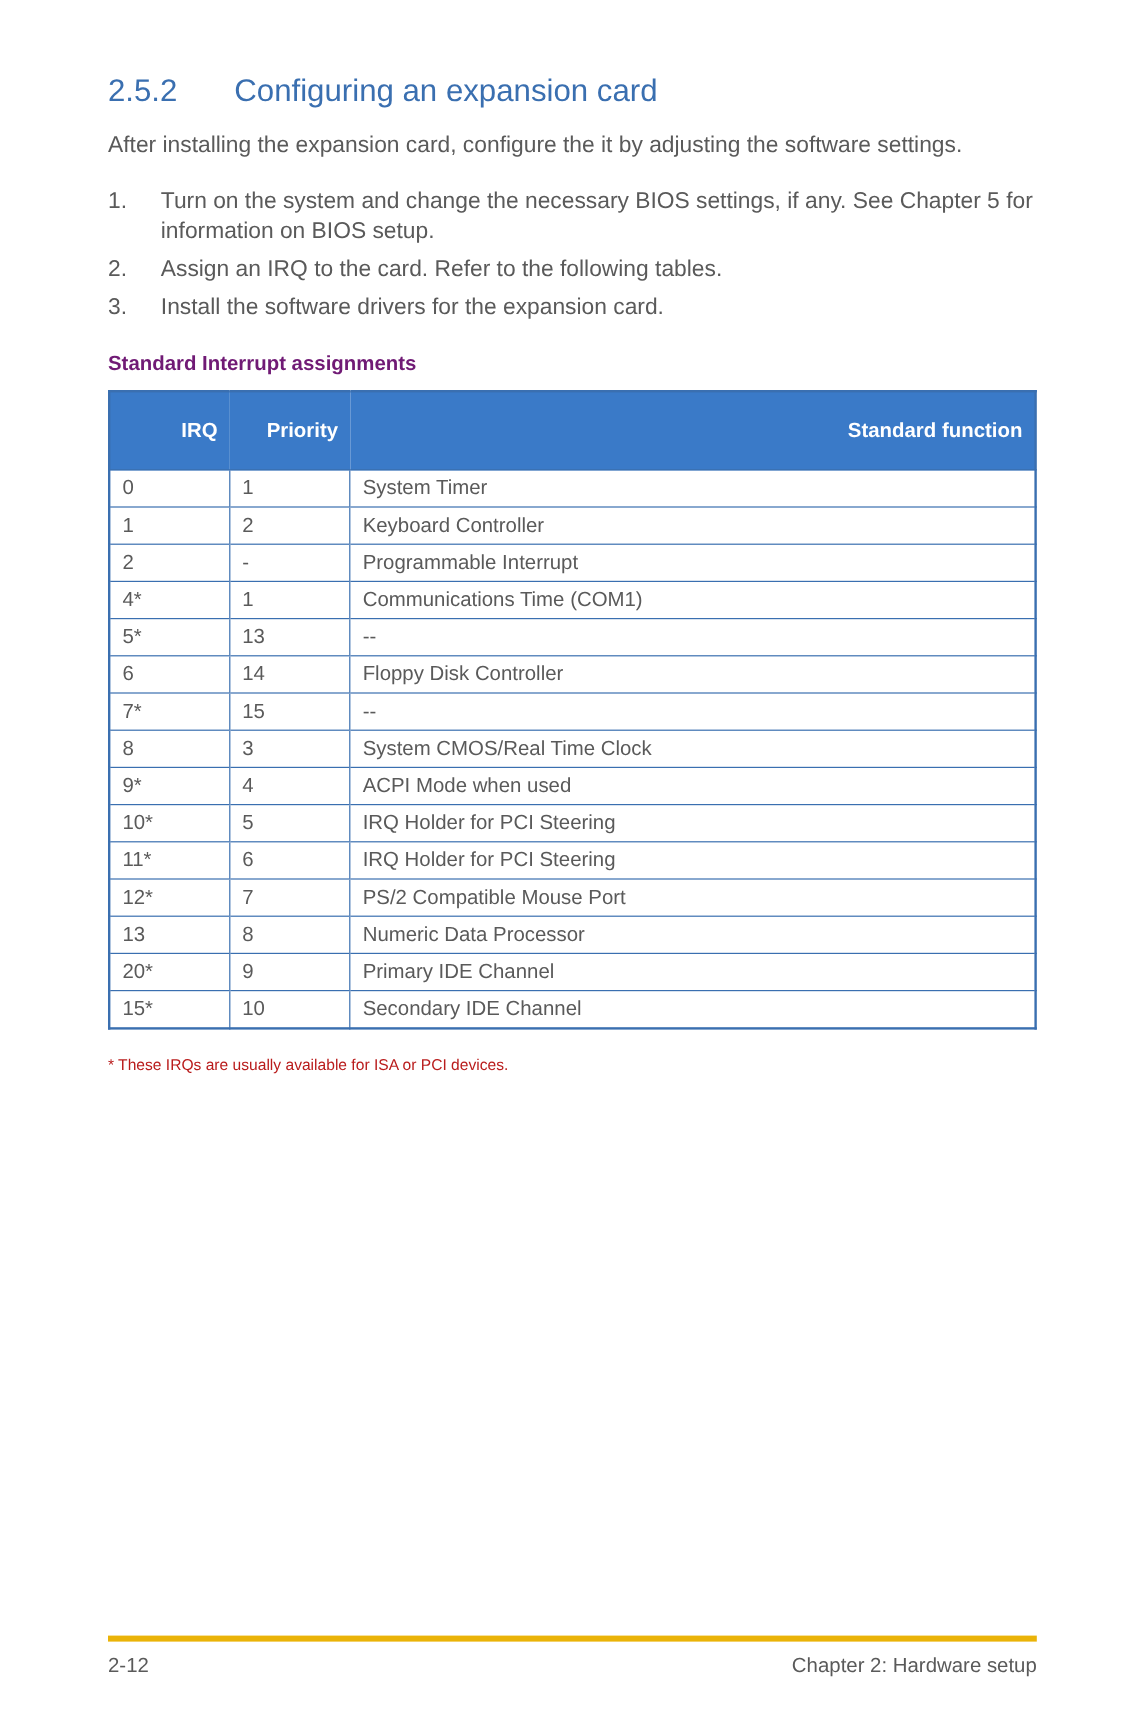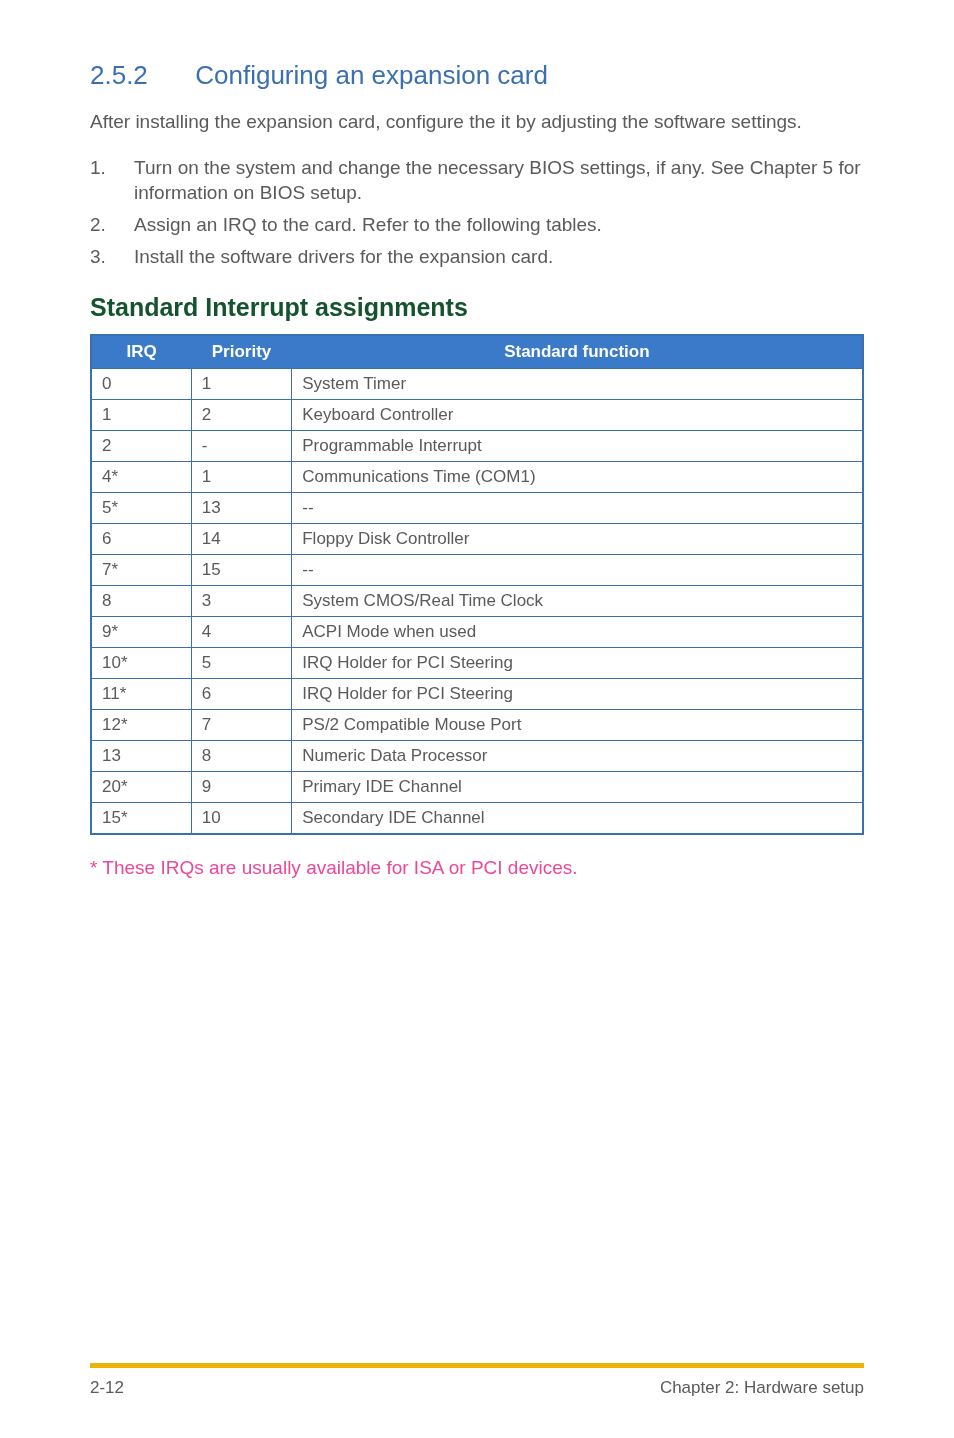--- a/index.html
+++ b/index.html
@@ -47,54 +47,54 @@
       margin-bottom: 6px;
       display: flex;
     }
     ol.steps li .num {
       min-width: 44px;
     }
     ol.steps li .text {
       flex: 1;
     }
     h3.subheading {
-      font-size: 25px;
+      font-size: 17px;
       font-weight: bold;
-      color: #14532d;
+      color: #701a75;
       margin-bottom: 12px;
     }
     table.irq-table {
       width: 100%;
       border-collapse: collapse;
       border: 2px solid #3a6fb0;
     }
     table.irq-table thead th {
       background: #3a7ac8;
       color: #fff;
       font-weight: bold;
-      text-align: center;
-      padding: 6px 10px;
+      text-align: right;
+      padding: 22px 10px;
       font-size: 17px;
     }
     table.irq-table tbody td {
       border-top: 1px solid #3a6fb0;
       border-left: 1px solid #3a6fb0;
       padding: 5px 10px;
       font-size: 17px;
       color: #5a5a5a;
     }
     table.irq-table tbody td:first-child {
       border-left: none;
     }
     table.irq-table thead th:nth-child(1) { width: 13%; }
     table.irq-table thead th:nth-child(2) { width: 13%; }
     table.irq-table thead th:nth-child(3) { width: 74%; }
     p.footnote {
-      font-size: 19px;
-      color: #ec4899;
+      font-size: 13px;
+      color: #b91c1c;
       margin-top: 22px;
     }
     .footer {
       display: flex;
       justify-content: space-between;
       font-size: 17px;
       color: #5a5a5a;
       border-top: 5px solid #eab308;
       padding-top: 10px;
       margin-top: 24px;

